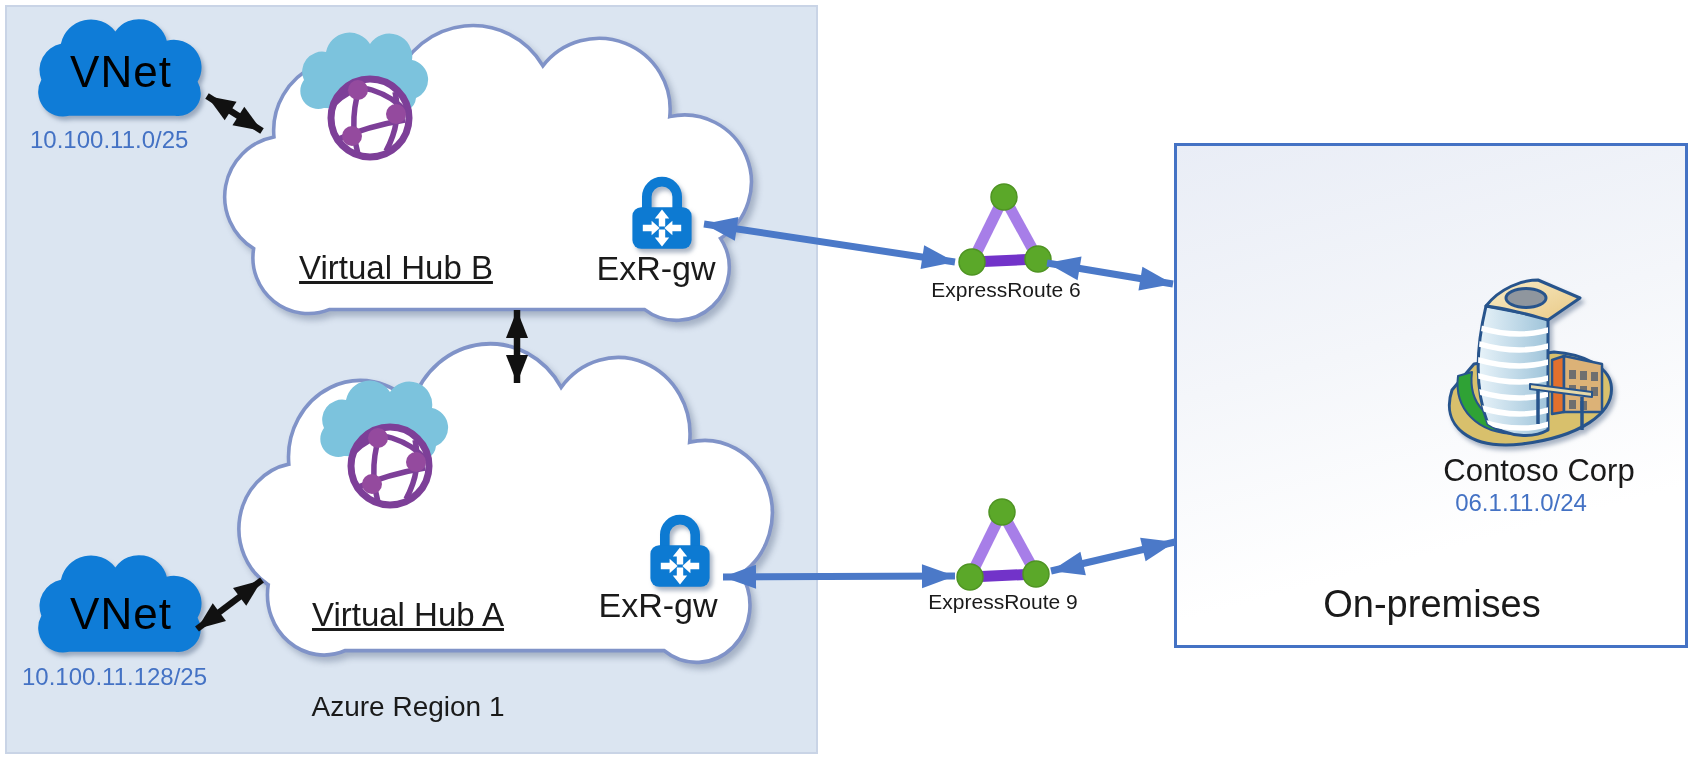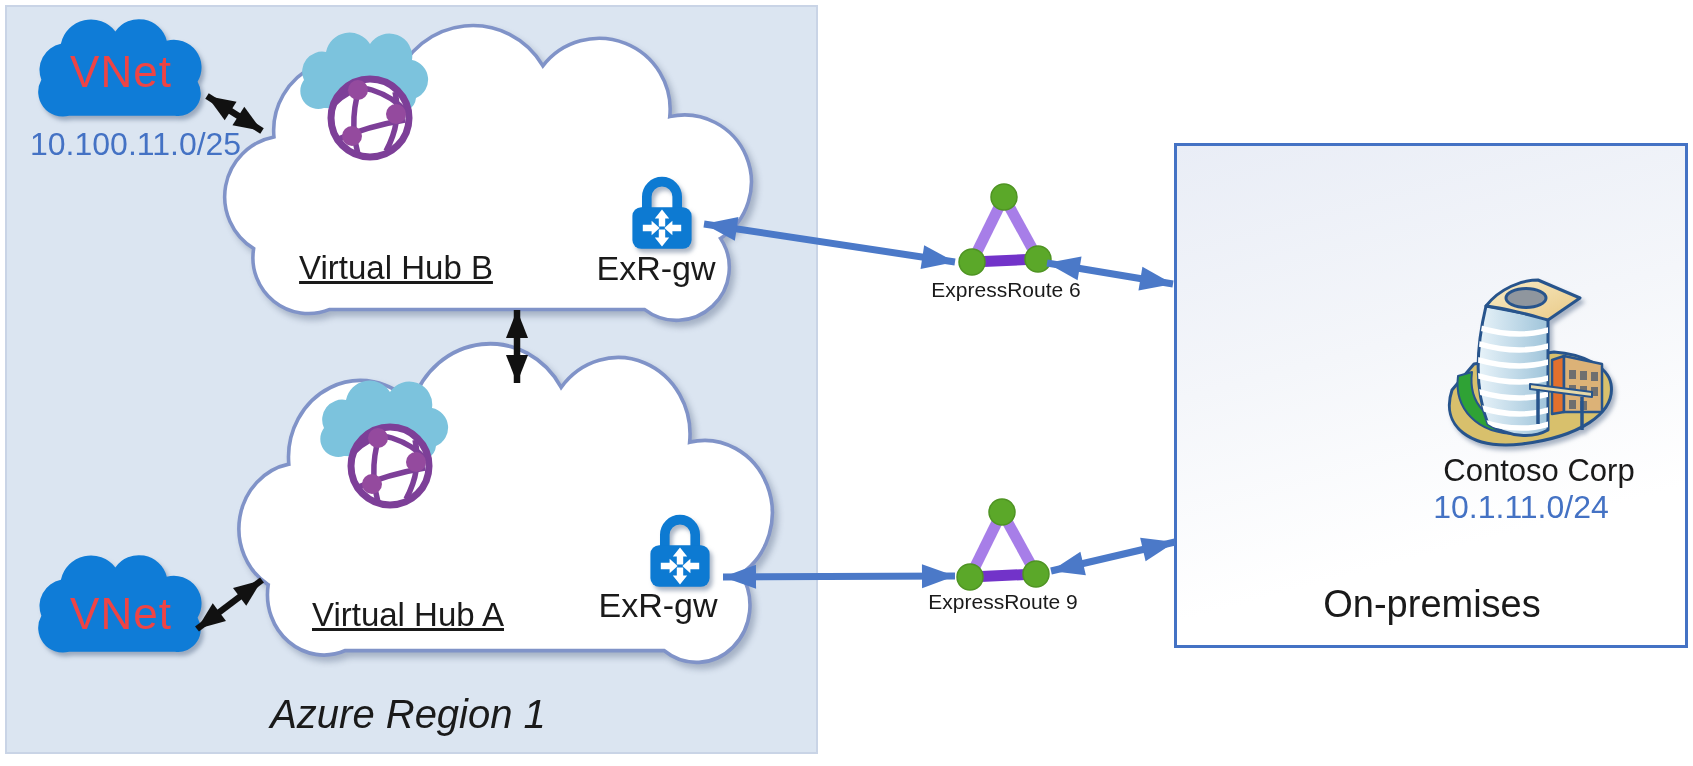--- a/index.html
+++ b/index.html
@@ -12,26 +12,26 @@
     left:5px;top:5px;width:813px;height:749px;
     background:#dbe5f1;border:2px solid #c9d4e6;box-sizing:border-box;
   }
   .onprem-box{
     left:1174px;top:143px;width:514px;height:505px;box-sizing:border-box;
     border:3px solid #4472c4;
     background:linear-gradient(165deg,#e9edf6 0%,#f4f6fa 40%,#ffffff 75%);
   }
   .lbl{position:absolute;white-space:nowrap;line-height:1.1;}
   .center{transform:translateX(-50%);}
-  .vnet-text{font-size:44px;color:#ef4444;letter-spacing:1px;}
-  .cidr{font-size:32px;color:#4472c4;}
+  .vnet-text{font-size:44px;color:#000000;letter-spacing:1px;}
+  .cidr{font-size:24px;color:#4472c4;}
   .hub-name{font-size:33px;text-decoration:underline;}
   .gw-name{font-size:34px;}
   .er-name{font-size:21px;}
-  .region-name{font-size:40px;font-style:italic;}
+  .region-name{font-size:28px;}
   .onprem-name{font-size:38px;}
   .company-name{font-size:31px;margin-left:11px;}
   .shadow{filter:drop-shadow(4px 5px 3px rgba(100,115,145,.45));}
   .shadow-sm{filter:drop-shadow(3px 4px 2px rgba(90,110,140,.5));}
   svg{display:block;}
   .arrow-layer{left:0;top:0;pointer-events:none;}
 </style>
 </head>
 <body>
 
@@ -198,28 +198,29 @@
       <line x1="704" y1="224" x2="955" y2="262" marker-start="url(#mb)" marker-end="url(#mb)"></line>
       <line x1="1047" y1="263" x2="1173" y2="284" marker-start="url(#mb)" marker-end="url(#mb)"></line>
       <line x1="723" y1="577" x2="955" y2="576" marker-start="url(#mb)" marker-end="url(#mb)"></line>
       <line x1="1051" y1="571" x2="1175" y2="542" marker-start="url(#mb)" marker-end="url(#mb)"></line>
     </g>
   </svg>
 
   <div class="lbl vnet-text center" style="left:121px;top:48px">VNet</div>
   <div class="lbl cidr" style="left:30px;top:127px">10.100.11.0/25</div>
   <div class="lbl vnet-text center" style="left:121px;top:590px">VNet</div>
+  <div class="lbl cidr" style="left:22px;top:664px">10.100.11.128/25</div>
 
   <div class="lbl hub-name center" style="left:396px;top:250px">Virtual Hub B</div>
   <div class="lbl gw-name center" style="left:656px;top:250px">ExR-gw</div>
   <div class="lbl hub-name center" style="left:408px;top:597px">Virtual Hub A</div>
   <div class="lbl gw-name center" style="left:658px;top:587px">ExR-gw</div>
 
   <div class="lbl er-name center" style="left:1006px;top:278px">ExpressRoute 6</div>
   <div class="lbl er-name center" style="left:1003px;top:590px">ExpressRoute 9</div>
 
   <div class="lbl region-name center" style="left:408px;top:692px">Azure Region 1</div>
 
   <div class="lbl company-name center" style="left:1528px;top:454px">Contoso Corp</div>
-  <div class="lbl cidr center" style="left:1521px;top:490px">10.1.11.0/24</div>
+  <div class="lbl cidr center" style="left:1521px;top:490px">06.1.11.0/24</div>
   <div class="lbl onprem-name center" style="left:1432px;top:584px">On-premises</div>
 
 </div>
 
 </body></html>

